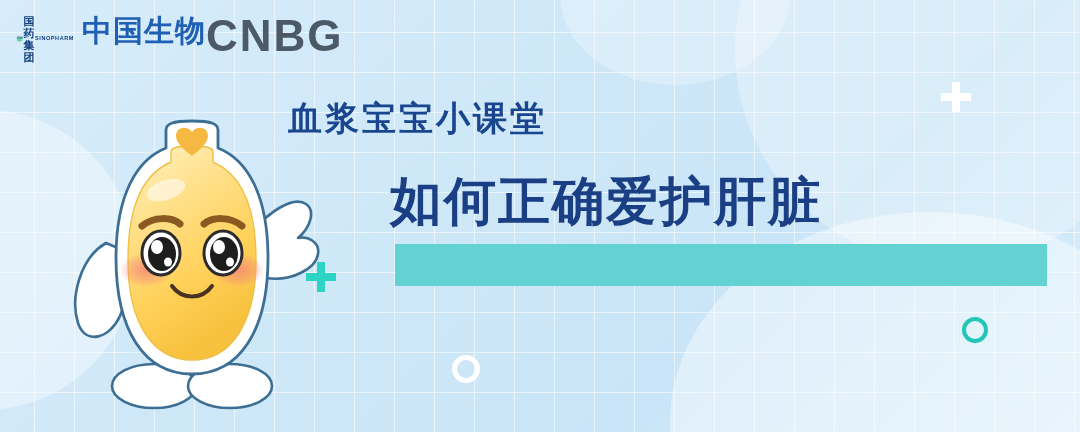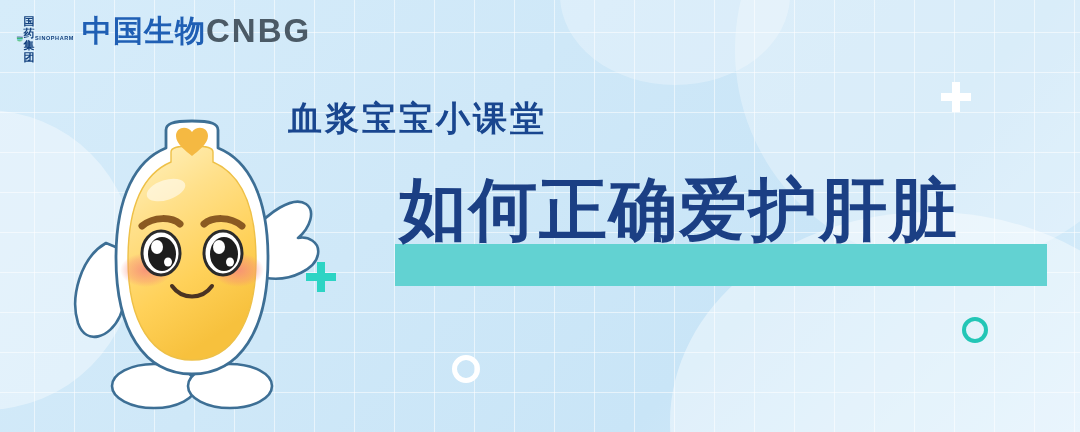--- a/index.html
+++ b/index.html
@@ -96,21 +96,21 @@
   }
   .logo-cn {
     font-size: 30px;
     font-weight: bold;
     color: #1f5fb4;
     letter-spacing: 1px;
     line-height: 1.02;
     font-family: "DejaVu Sans", sans-serif;
   }
   .logo-en {
-    font-size: 33px;
+    font-size: 44px;
     font-weight: bold;
     color: #4b5a66;
     letter-spacing: 2px;
     line-height: 1.0;
     margin-top: -2px;
     font-family: "Liberation Sans", sans-serif;
   }
 
   
   .subtitle {
@@ -135,25 +135,25 @@
   .headline-bar {
     position: absolute;
     left: 5px;
     top: 72px;
     width: 652px;
     height: 42px;
     background: #62d2d2;
   }
   .headline {
     position: absolute;
-    left: 9px;
+    left: 0;
     top: 0;
     font-family: "DejaVu Serif", "Liberation Serif", serif;
     font-weight: bold;
-    font-size: 68px;
+    font-size: 52px;
     line-height: 1.1;
     letter-spacing: 2px;
     color: #1b3f84;
     white-space: nowrap;
   }
 
   
   .deco { position: absolute; pointer-events: none; }
   .plus-teal {
     left: 306px; top: 262px;

